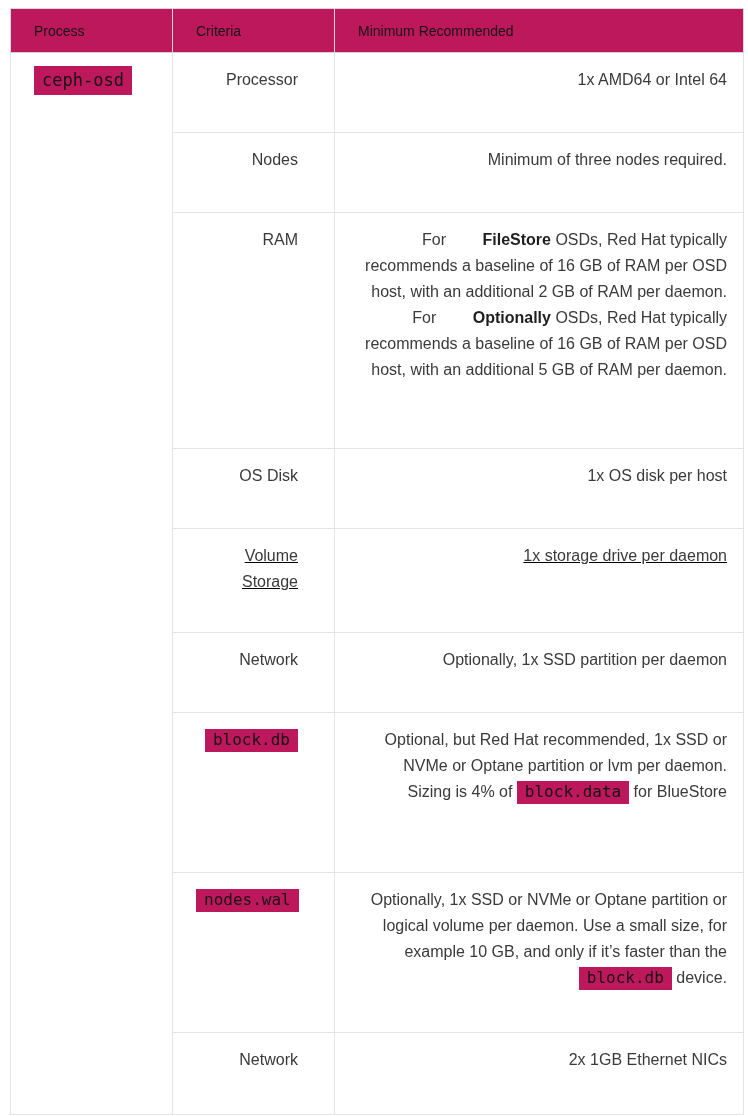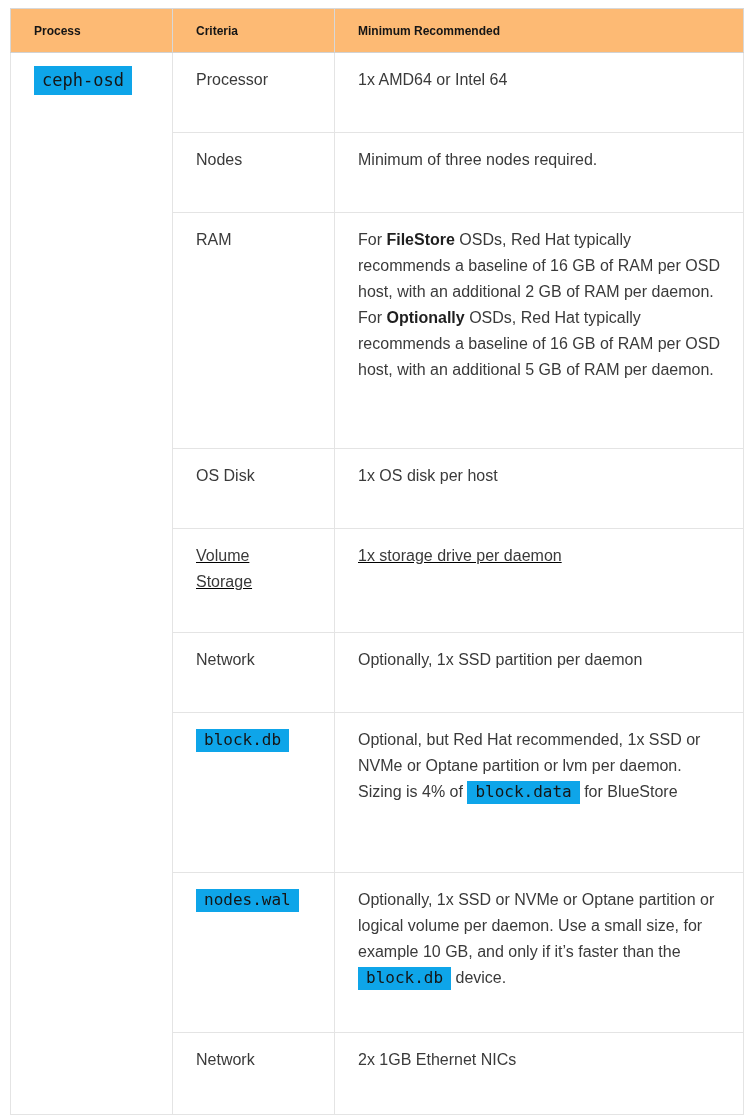--- a/index.html
+++ b/index.html
@@ -15,47 +15,47 @@
     border-collapse: collapse;
     table-layout: fixed;
     width: 733px;
     margin: 8px 0 0 10px;
     border: 1px solid #d2d2d2;
   }
   col.c1 { width: 162px; }
   col.c2 { width: 162px; }
   col.c3 { width: 409px; }
   th {
-    background: #fdba74;
+    background: #be185d;
     text-align: left;
     vertical-align: middle;
     height: 43px;
     padding: 0 14px 0 23px;
-    font-size: 12px;
-    font-weight: bold;
+    font-size: 14px;
+    font-weight: normal;
     color: #151515;
     border: 1px solid #d8d8d8;
     border-bottom: 1px solid #d2d2d2;
   }
   td {
     vertical-align: top;
     padding: 14px 12px 10px 23px;
     font-size: 16px;
     line-height: 26px;
     color: #3a3a3a;
     border: 1px solid #e4e4e4;
   }
   td.criteria-cell { padding-right: 36px; }
   td.minimum-cell { padding-right: 16px; }
-  td p { margin: 0; }
-  strong { font-weight: bold; color: #1f1f1f; }
+  td p { margin: 0; text-align: right; }
+  strong { font-weight: bold; color: #1f1f1f; margin-left: 32px; }
   code.chip {
     font-family: "DejaVu Sans Mono", "Liberation Mono", monospace;
     font-size: 16px;
-    background: #0ea5e9;
+    background: #be185d;
     color: #151515;
     padding: 1px 8px 3px 8px;
     white-space: nowrap;
   }
   code.process-chip {
     font-size: 17px;
     padding: 4px 8px 5px 8px;
   }
   
   tbody tr:nth-child(1) { height: 80px; }

